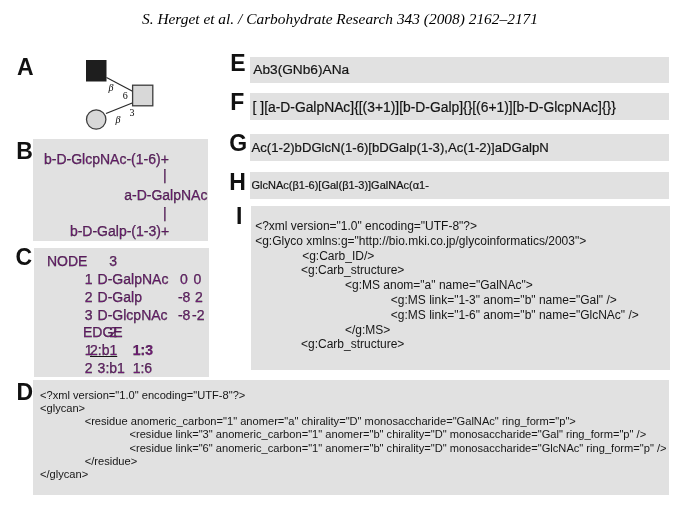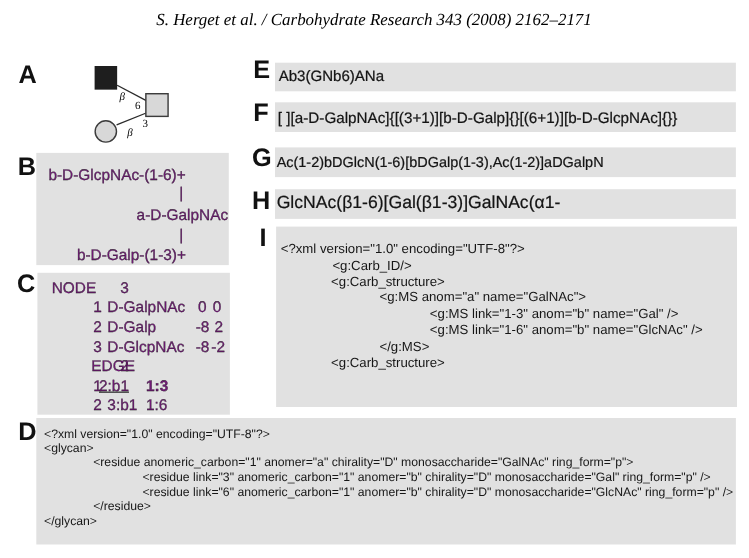--- a/index.html
+++ b/index.html
@@ -84,25 +84,26 @@
   <div>&lt;/glycan&gt;</div>
 </div>
 
 <div class="bar" style="top:56.6px;height:26px;"></div>
 <div class="abs bt" style="left:253.3px;top:63.1px;font-size:13.7px;line-height:13.7px;">Ab3(GNb6)ANa</div>
 <div class="bar" style="top:93px;height:26.8px;"></div>
 <div class="abs bt" style="left:252.6px;top:100.8px;font-size:13.85px;line-height:13.85px;">[ ][a-D-GalpNAc]{[(3+1)][b-D-Galp]{}[(6+1)][b-D-GlcpNAc]{}}</div>
 <div class="bar" style="top:133.5px;height:27px;"></div>
 <div class="abs bt" style="left:251.5px;top:140.9px;font-size:13.15px;line-height:13.15px;">Ac(1-2)bDGlcN(1-6)[bDGalp(1-3),Ac(1-2)]aDGalpN</div>
 <div class="bar" style="top:171.5px;height:27.5px;"></div>
-<div class="abs bt" style="left:251.5px;top:179.2px;font-size:16px;line-height:12.65px;">GlcNAc(β1-6)[Gal(β1-3)]GalNAc(α1-</div>
+<div class="abs bt" style="left:251.5px;top:179.2px;font-size:11px;line-height:12.65px;">GlcNAc(β1-6)[Gal(β1-3)]GalNAc(α1-</div>
 
 <div class="box" style="left:250.5px;top:206.4px;width:419.5px;height:163.3px;"></div>
 <div class="abs i12" style="left:255.2px;top:219.1px;">
   <div>&lt;?xml version="1.0" encoding="UTF-8"?&gt;</div>
+  <div>&lt;g:Glyco xmlns:g="http://bio.mki.co.jp/glycoinformatics/2003"&gt;</div>
   <div style="margin-left:47px;">&lt;g:Carb_ID/&gt;</div>
   <div style="margin-left:45.8px;">&lt;g:Carb_structure&gt;</div>
   <div style="margin-left:89.8px;">&lt;g:MS anom="a" name="GalNAc"&gt;</div>
   <div style="margin-left:135.6px;">&lt;g:MS link="1-3" anom="b" name="Gal" /&gt;</div>
   <div style="margin-left:135.6px;">&lt;g:MS link="1-6" anom="b" name="GlcNAc" /&gt;</div>
   <div style="margin-left:89.8px;">&lt;/g:MS&gt;</div>
   <div style="margin-left:45.8px;">&lt;g:Carb_structure&gt;</div>
 </div>
 
 </body></html>

